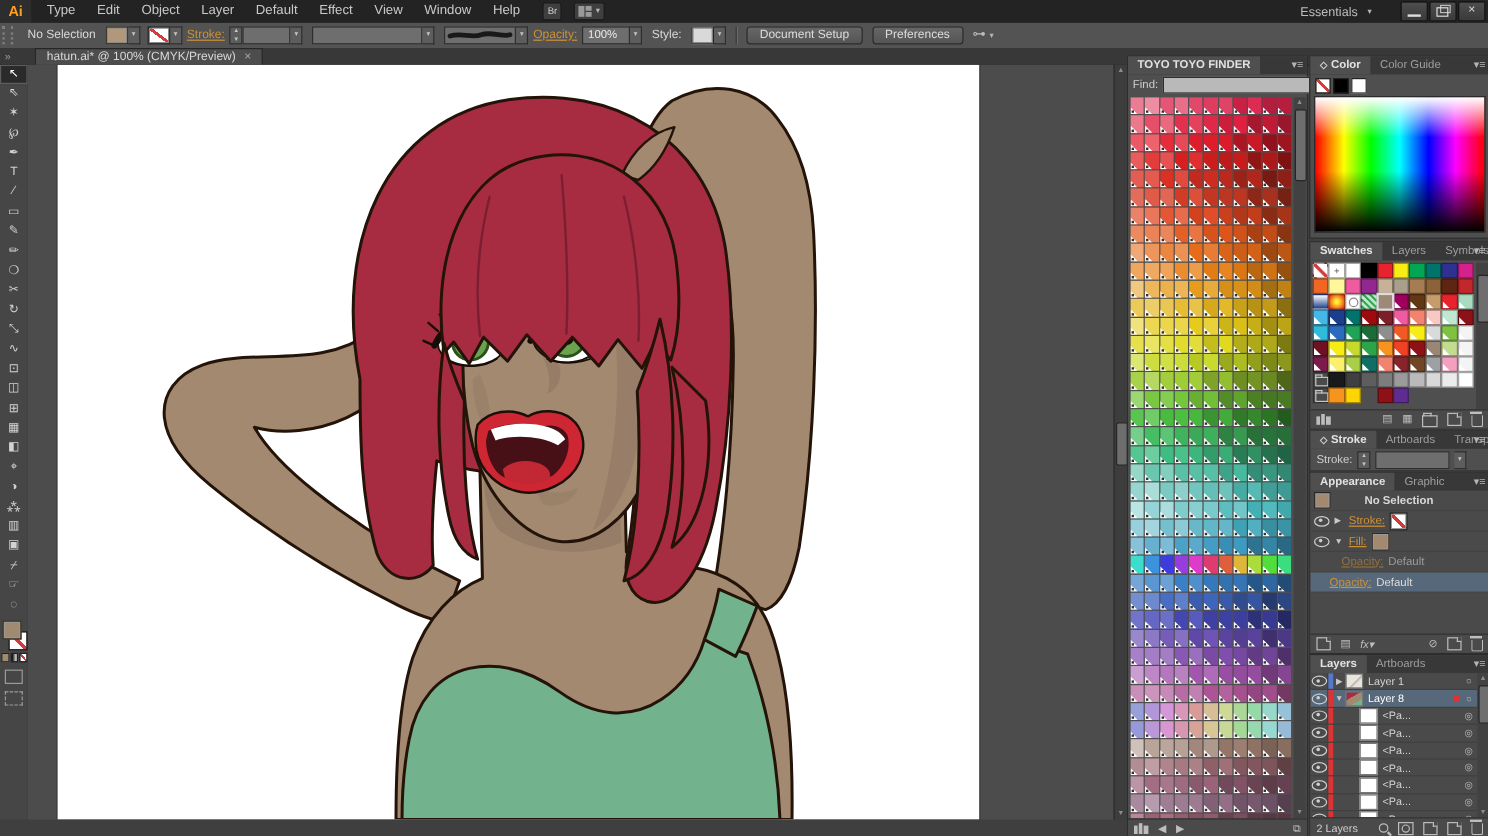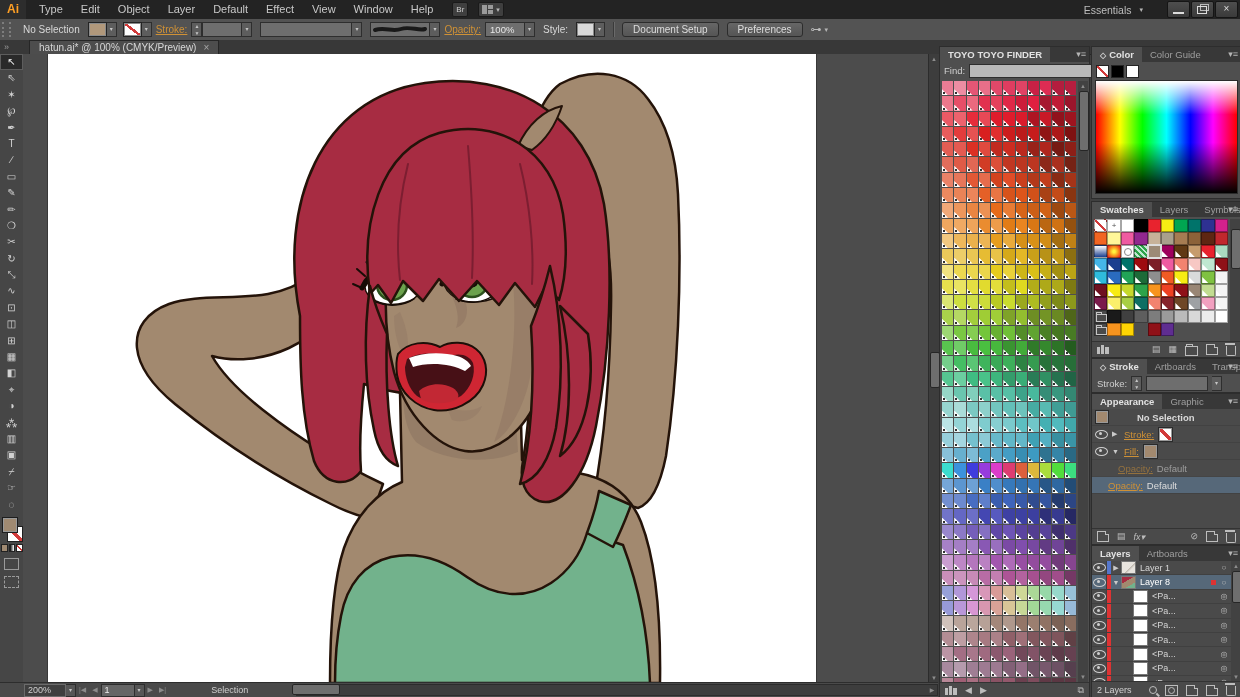--- a/index.html
+++ b/index.html
@@ -1160,30 +1160,14 @@
       <span>2 Layers</span>
       <span class="spacer"></span>
       <span class="mi-mag"></span>
       <span class="mi-mask"></span>
       <span class="mi-new"></span>
       <span class="mi-new"></span>
       <span class="mi-trash"></span>
     </div>
   </div>
 
-  <div id="statusbar">
-    <span id="zoom-field">200%</span>
-    <span class="sb-dd">▾</span>
-    <span class="nav-btn">|◀</span>
-    <span class="nav-btn">◀</span>
-    <span id="ab-field">1</span>
-    <span class="sb-dd">▾</span>
-    <span class="nav-btn">▶</span>
-    <span class="nav-btn">▶|</span>
-    <span id="tool-status">Selection</span>
-    <div id="hscroll">
-      <span class="h-arrow" style="left:0">◀</span>
-      <span class="h-arrow" style="right:0">▶</span>
-    </div>
-    <div id="hthumb"></div>
-  </div>
 
 </div>
 
 </body></html>

